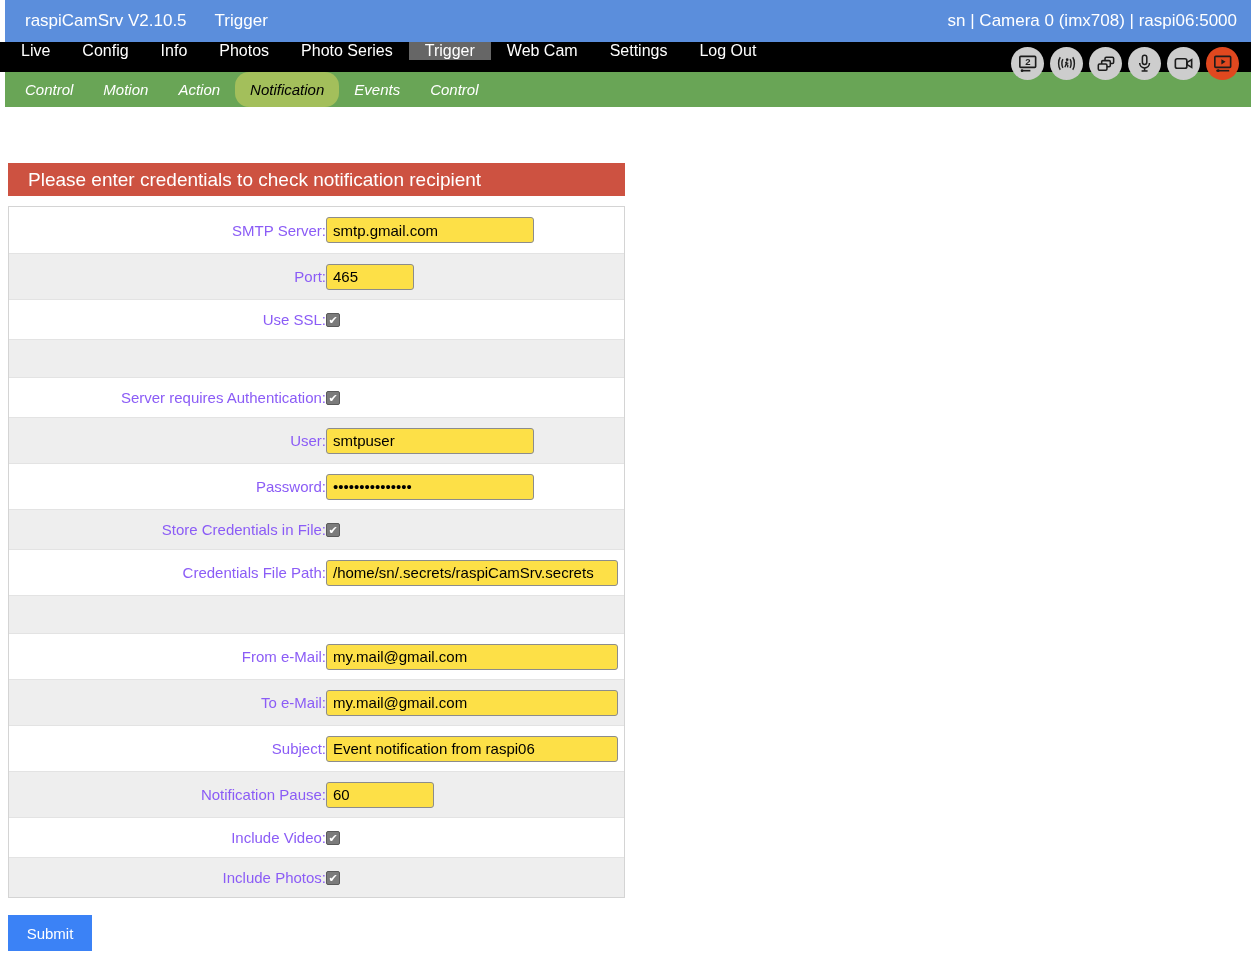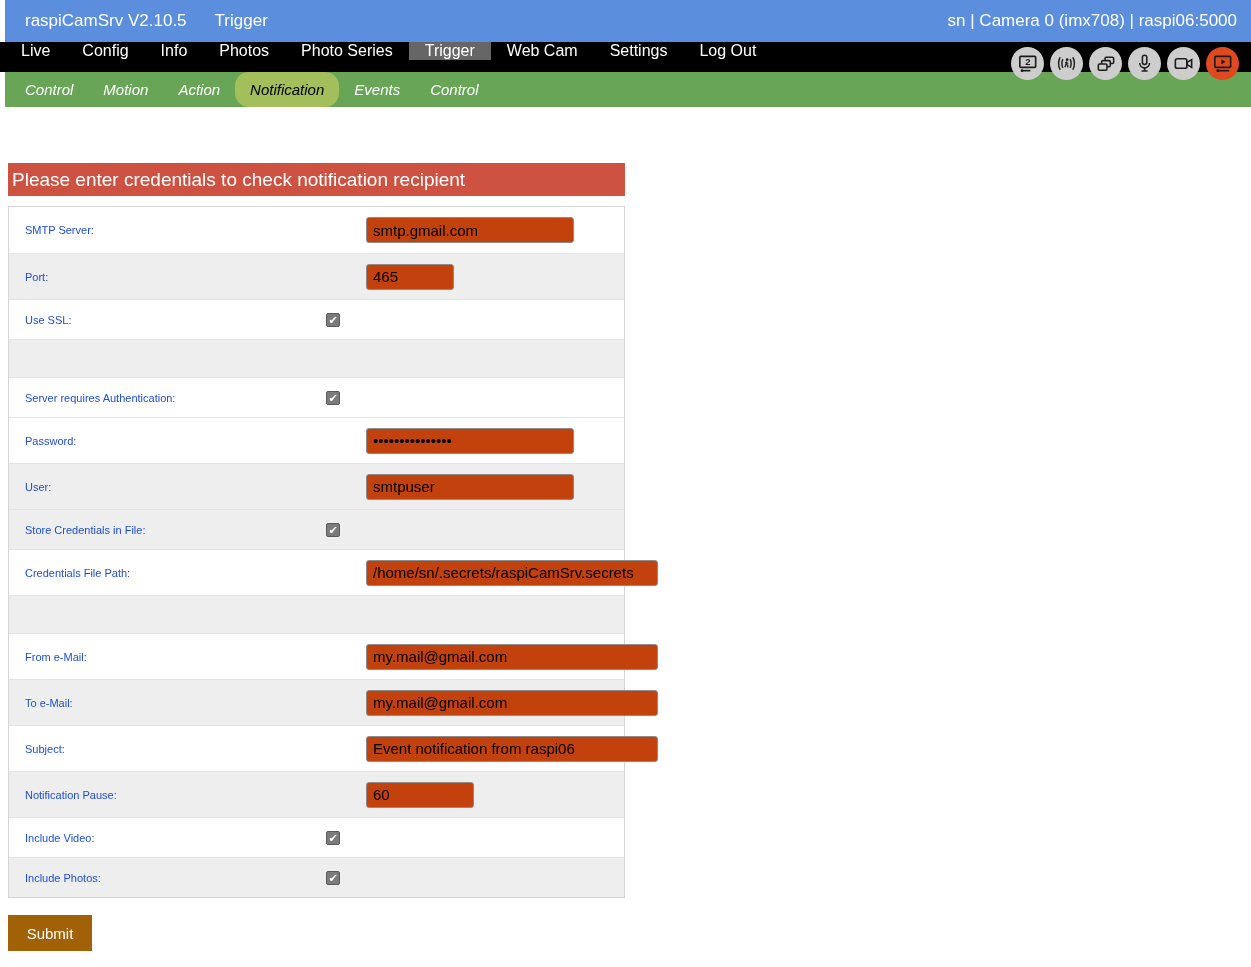--- a/index.html
+++ b/index.html
@@ -56,57 +56,56 @@
     padding: 0 15px; color: #ffffff; font-size: 15px;
     cursor: pointer; white-space: nowrap;
   }
   .subnav .subnav-item.active { background: #a3bf5b; color: #000000; border-radius: 14px; }
   
   .content { margin: 56px 0 0 8px; width: 617px; }
   .form-header {
     background: #cd5241; color: #ffffff;
     font-size: 19px; height: 33px;
     display: flex; align-items: center;
-    padding-left: 4px; white-space: nowrap;
+    padding-left: 20px; white-space: nowrap;
   }
   .form-table {
     margin-top: 10px;
     border: 1px solid #d4d4d4;
   }
   .form-row {
     display: flex; align-items: center;
     background: #ffffff; min-height: 46px;
     padding-left: 16px;
   }
   .form-row.alt { background: #eeeeee; }
   .form-row + .form-row { border-top: 1px solid #e3e3e3; }
   .form-row.cb-row { min-height: 40px; }
   .form-row.spacer-row { min-height: 38px; }
-  .row-label { flex: 0 0 301px; font-size: 11px; color: #1d4ed8; }
+  .row-label { flex: 0 0 301px; font-size: 15px; color: #8b5cf6; text-align: right; }
   .row-control { display: flex; align-items: center; }
   .text-input {
     height: 26px; border: 1px solid #8c8c8c; border-radius: 3px;
     padding: 1px 6px; font-size: 15px; color: #000000;
     font-family: "Liberation Sans", sans-serif;
-    background: #c2410c;
-    margin-left: 40px;
+    background: #fde047;
   }
   .text-input.size-xs { width: 88px; }
   .text-input.size-s  { width: 108px; }
   .text-input.size-m  { width: 208px; }
   .text-input.size-l  { width: 292px; }
   .checkbox {
     width: 14px; height: 14px;
     background: #7b7b7b; border: 1px solid #5a5a5a; border-radius: 2px;
     color: #ffffff; font-size: 11px; line-height: 12px;
     text-align: center; cursor: pointer; user-select: none;
   }
   .submit-btn {
     margin-top: 17px; margin-left: 0;
-    background: #a16207; color: #ffffff;
+    background: #3b82f6; color: #ffffff;
     border: none; font-size: 15px;
     font-family: "Liberation Sans", sans-serif;
     width: 84px; height: 36px; cursor: pointer;
     text-align: center;
   }
 </style>
 </head>
 <body>
 
 <div class="titlebar">
@@ -210,30 +209,30 @@
           <span class="checkbox">✔</span>
         </span>
       </div>
       <div class="form-row alt spacer-row"></div>
       <div class="form-row cb-row">
         <span class="row-label">Server requires Authentication:</span>
         <span class="row-control">
           <span class="checkbox">✔</span>
         </span>
       </div>
+      <div class="form-row alt">
+        <span class="row-label">User:</span>
+        <span class="row-control">
+          <input type="text" class="text-input size-m" value="smtpuser" style="">
+        </span>
+      </div>
       <div class="form-row">
         <span class="row-label">Password:</span>
         <span class="row-control">
           <input type="text" class="text-input size-m" value="•••••••••••••••" style="">
-        </span>
-      </div>
-      <div class="form-row alt">
-        <span class="row-label">User:</span>
-        <span class="row-control">
-          <input type="text" class="text-input size-m" value="smtpuser" style="">
         </span>
       </div>
       <div class="form-row alt cb-row">
         <span class="row-label">Store Credentials in File:</span>
         <span class="row-control">
           <span class="checkbox">✔</span>
         </span>
       </div>
       <div class="form-row">
         <span class="row-label">Credentials File Path:</span>

